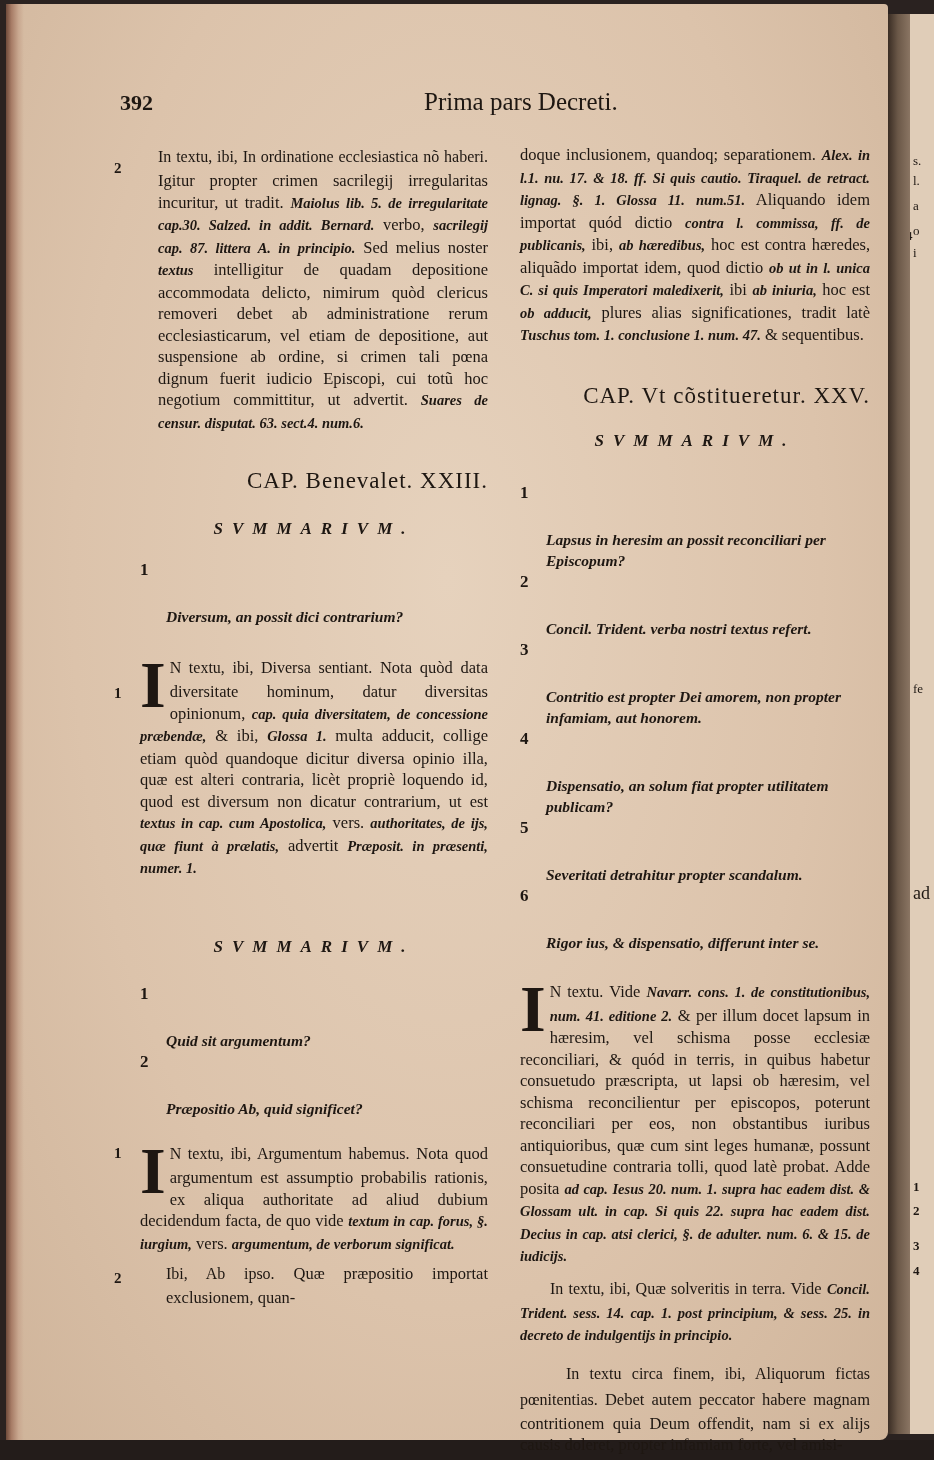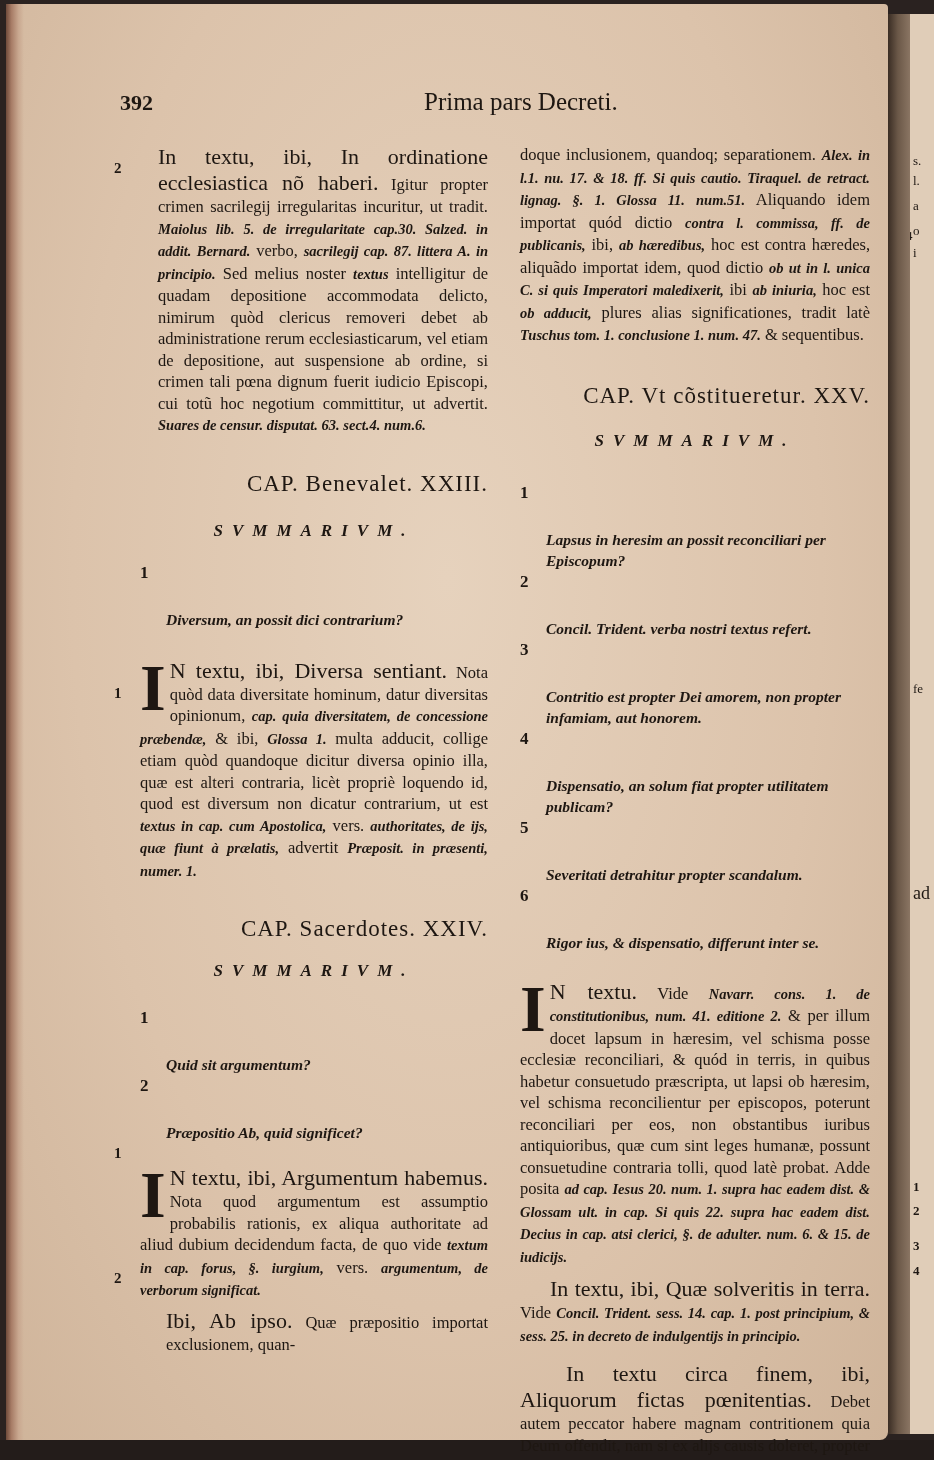--- a/index.html
+++ b/index.html
@@ -36,21 +36,21 @@
   .running-head { position:absolute; top:88px; font-family:"Liberation Serif", serif; }
   .page-number { left:120px; font-size:22px; font-weight:bold; top:90px; }
   .running-title { left:424px; font-size:25px; }
 
   .col { position:absolute; font-family:"Liberation Serif", serif; font-size:16.5px; line-height:21.5px; text-align:justify; }
   .col-left { left:140px; width:348px; top:144px; }
   .col-right { left:520px; width:350px; top:144px; }
 
   .margin-num { position:absolute; font-family:"Liberation Serif", serif; font-weight:bold; font-size:15px; }
 
-  .lemma { font-size:22px; line-height:26px; }
+  .lemma { font-size:16px; line-height:26px; }
   .it { font-style:italic; font-weight:bold; font-size:14.5px; }
   .para { margin:0; }
   .cap-head { font-size:23px; text-align:right; letter-spacing:1px; margin:0; }
   .summ-head { font-style:italic; font-weight:bold; font-size:17px; letter-spacing:9px; text-align:center; margin:0; }
   .summ-item { display:flex; font-style:italic; font-weight:bold; font-size:15.5px; line-height:21px; margin:0; }
   .summ-item .n { width:26px; flex:none; font-style:normal; font-size:17px; }
   .summ-item .t { flex:1; text-align:left;margin-top:47px; }
   .dropcap {
     float:left; font-size:66px; line-height:52px; margin:4px 4px 0 0; font-weight:bold;
   }
@@ -120,21 +120,20 @@
     <span class="it">Glossa 1.</span>
     <span>multa adducit, collige etiam quòd quandoque dicitur diversa opinio illa, quæ est alteri contraria, licèt propriè loquendo id, quod est diversum non dicatur contrarium, ut est</span>
     <span class="it">textus in cap. cum Apostolica,</span>
     <span>vers.</span>
     <span class="it">authoritates, de ijs, quæ fiunt à prælatis,</span>
     <span>advertit</span>
     <span class="it">Præposit. in præsenti, numer. 1.</span>
   </p>
 
   <div style="height:36px"></div>
-  <p class="cap-head">CAP. Sacerdotes. XXIV.</p>
   <div style="height:20px"></div>
   <p class="summ-head">SVMMARIVM.</p>
   <div style="height:26px"></div>
   <div class="summ-item">
     <span class="n">1</span>
     <span class="t">Quid sit argumentum?</span>
   </div>
   <div class="summ-item">
     <span class="n">2</span>
     <span class="t">Præpositio Ab, quid significet?</span>

